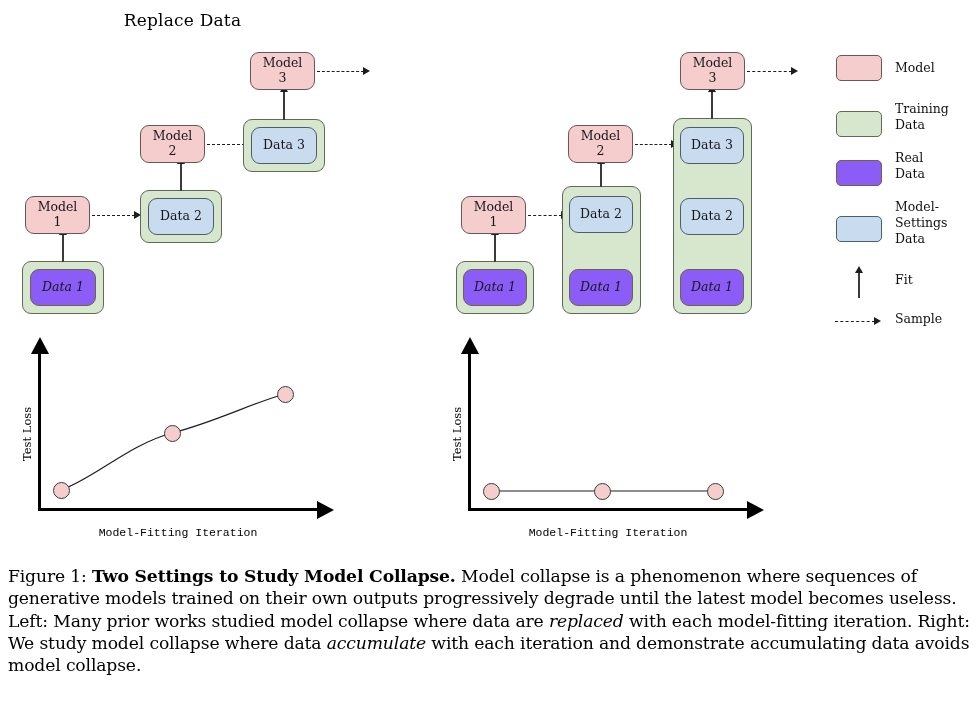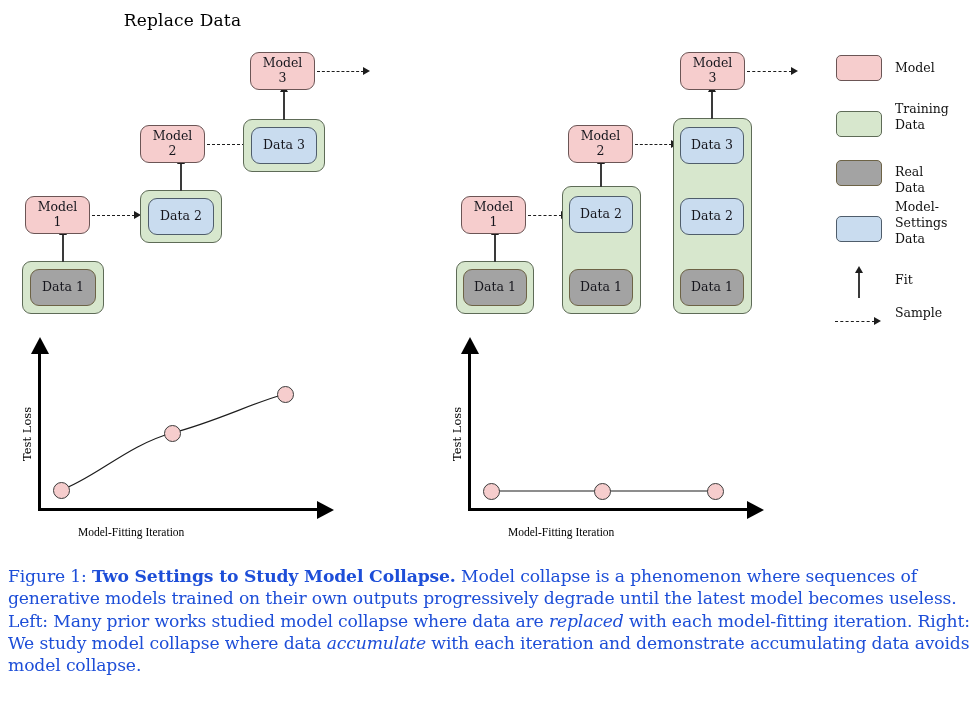--- a/index.html
+++ b/index.html
@@ -39,21 +39,21 @@
     align-items: center;
     justify-content: center;
     text-align: center;
     font-family: "DejaVu Serif", "Liberation Serif", serif;
     font-size: 12.5px;
     line-height: 1.18;
     color: #16161d;
   }
   .box.model   { background: #f6cdcd; border-color: #6b5555; }
   .box.green   { background: #d7e7cd; border-color: #5e6b57; }
-  .box.real    { background: #a3a3a3; border-color: #6d6346; }
+  .box.real    { background: #8b5cf6; border-color: #6d6346; font-style: italic; }
   .box.gen     { background: #c9dcef; border-color: #4f5d6b; }
   .box.swatch  { border-radius: 5px; }
   .box-label { pointer-events: none; }
 
   
   .ln {
     position: absolute;
     background: #3a3a3a;
   }
   .vline { width: 1.6px; }
@@ -102,24 +102,24 @@
   }
   .axis-cap-right {
     position: absolute;
     width: 0; height: 0;
     border-top: 9px solid transparent;
     border-bottom: 9px solid transparent;
     border-left: 17px solid #000;
   }
   .axis-label-x {
     position: absolute;
-    font-family: Liberation Serif, serif;
+    font-family: Liberation Mono, monospace;
     font-size: 11.5px;
     white-space: nowrap;
-    text-align: left;
+    text-align: center;
   }
   .axis-label-y {
     position: absolute;
     font-family: "DejaVu Serif", "Liberation Serif", serif;
     font-size: 11.5px;
     white-space: nowrap;
     transform: rotate(-90deg);
     transform-origin: left top;
   }
   .dot {
@@ -135,21 +135,21 @@
 
   
   #caption {
     position: absolute;
     left: 8px;
     top: 565px;
     width: 962px;
     font-family: "DejaVu Serif", "Liberation Serif", serif;
     font-size: 17.2px;
     line-height: 1.30;
-    color: #1d4ed8;
+    color: #000000;
     text-align: left;
     letter-spacing: -0.15px;
   }
   #caption b { font-weight: bold; }
   #caption i { font-style: italic; }
 </style>
 </head>
 <body>
 
 <div id="figure">
@@ -245,21 +245,21 @@
     </div>
 
     <div class="legend-row">
       <div class="box swatch green" style="left:3px; top:71px; width:46px; height:26px;"></div>
       <div class="legend-text" style="left:62px; top:61px;">Training
 Data</div>
     </div>
 
     <div class="legend-row">
       <div class="box swatch real" style="left:3px; top:120px; width:46px; height:26px;"></div>
-      <div class="legend-text" style="left:62px; top:124px;">Real
+      <div class="legend-text" style="left:62px; top:110px;">Real
 Data</div>
     </div>
 
     <div class="legend-row">
       <div class="box swatch gen" style="left:3px; top:176px; width:46px; height:26px;"></div>
       <div class="legend-text" style="left:62px; top:159px;">Model-
 Settings
 Data</div>
     </div>
 
@@ -269,21 +269,21 @@
         <span class="arrow-up" style="left:21.6px; top:226px;"></span>
       </span>
       <div class="legend-text" style="left:62px; top:232px;">Fit</div>
     </div>
 
     <div class="legend-row">
       <span>
         <span class="dashed-h" style="left:2px; top:281px; width:40px;"></span>
         <span class="arrow-right" style="left:41px; top:276.8px;"></span>
       </span>
-      <div class="legend-text" style="left:62px; top:265px;">Sample</div>
+      <div class="legend-text" style="left:62px; top:271px;">Sample</div>
     </div>
   </div>
 
   <div class="plot" style="left:0px; top:330px; width:400px; height:222px;">
     <div class="axis-y" style="left:38px; top:24px; height:157px;"></div>
     <div class="axis-cap-up" style="left:30.7px; top:7px;"></div>
     <div class="axis-x" style="left:38px; top:178px; width:280px;"></div>
     <div class="axis-cap-right" style="left:317px; top:170.7px;"></div>
 
     <svg class="curve" width="400" height="222">

